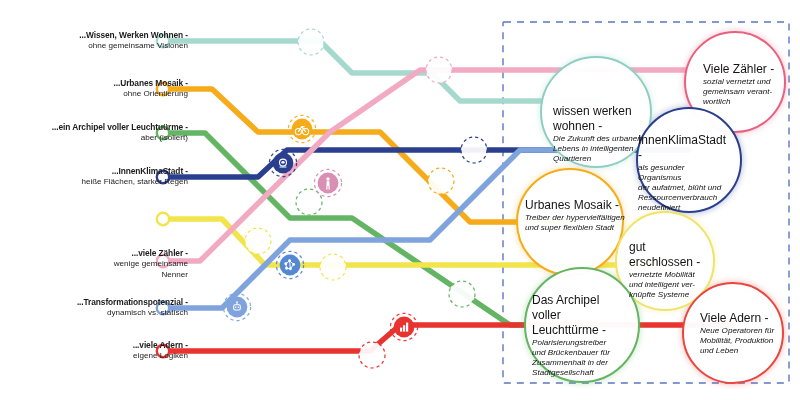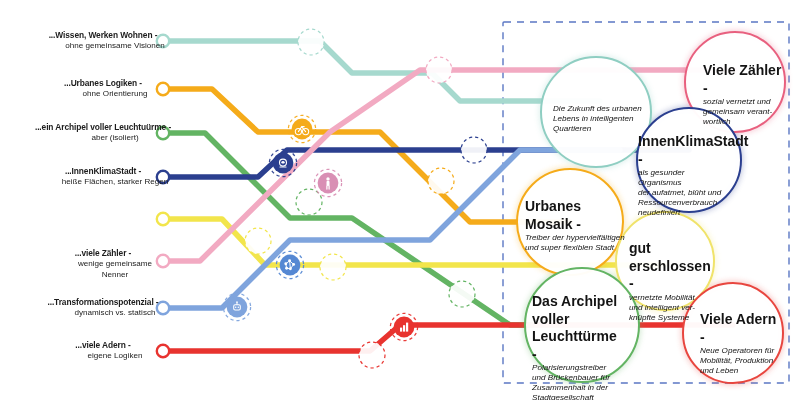--- a/index.html
+++ b/index.html
@@ -6,42 +6,42 @@
   body{
     font-family:"Liberation Sans", sans-serif;
     width:800px;height:400px;overflow:hidden;position:relative;
   }
   #stage{position:relative;width:800px;height:400px;background:#fff;}
   svg#diagram{position:absolute;left:0;top:0;width:800px;height:400px;}
 
   
   .left-label{
     position:absolute;
-    text-align:center;
+    text-align:right;
     color:#1c1c1c;
     width:170px;
     left:18px;
     line-height:1.22;
   }
   .left-label .ttl{
     font-size:8.4px;font-weight:bold;letter-spacing:-0.1px;
     display:block;white-space:nowrap;
   }
   .left-label .sub{
     font-size:8.1px;font-weight:normal;display:block;margin-top:1px;margin-left:24px;
   }
 
   
   .circ-text{
     position:absolute;
     color:#141414;
     line-height:1.25;
     pointer-events:none;
   }
-  .circ-text .ttl{font-size:14px;font-weight:bold;display:block;}
+  .circ-text .ttl{font-size:12px;font-weight:normal;display:block;}
   .circ-text .sub{font-size:8.1px;font-weight:normal;display:block;font-style:italic;}
 </style>
 </head>
 <body>
 
 <div id="stage">
 
   <svg id="diagram" viewBox="0 0 800 400">
     <defs>
       <filter id="softglow" x="-60%" y="-60%" width="220%" height="220%">
@@ -209,21 +209,21 @@
           </g>
         </g>
       </g>
   </svg>
 
   <div class="left-label" style="top:30px">
     <span class="ttl">...Wissen, Werken Wohnen -</span>
     <span class="sub">ohne gemeinsame Visionen</span>
   </div>
   <div class="left-label" style="top:78px">
-    <span class="ttl">...Urbanes Logiken -</span>
+    <span class="ttl">...Urbanes Mosaik -</span>
     <span class="sub">ohne Orientierung</span>
   </div>
   <div class="left-label" style="top:122px">
     <span class="ttl">...ein Archipel voller Leuchtuürme -</span>
     <span class="sub">aber (isoliert)</span>
   </div>
   <div class="left-label" style="top:166px">
     <span class="ttl">...InnenKlimaStadt -</span>
     <span class="sub">heiße Flächen, starker Regen</span>
   </div>
@@ -235,20 +235,21 @@
     <span class="ttl">...viele Zähler -</span>
     <span class="sub">wenige gemeinsame</span>
     <span class="sub">Nenner</span>
   </div>
   <div class="left-label" style="top:340px">
     <span class="ttl">...viele Adern -</span>
     <span class="sub">eigene Logiken</span>
   </div>
 
   <div class="circ-text" style="left:553px;top:104px;width:92px">
+    <span class="ttl">wissen werken wohnen -</span>
     <span class="sub">Die Zukunft des urbanen</span>
     <span class="sub">Lebens in intelligenten</span>
     <span class="sub">Quartieren</span>
   </div>
 
   <div class="circ-text" style="left:703px;top:62px;width:80px">
     <span class="ttl">Viele Zähler -</span>
     <span class="sub">sozial  vernetzt und</span>
     <span class="sub">gemeinsam verant-</span>
     <span class="sub">wortlich</span>

